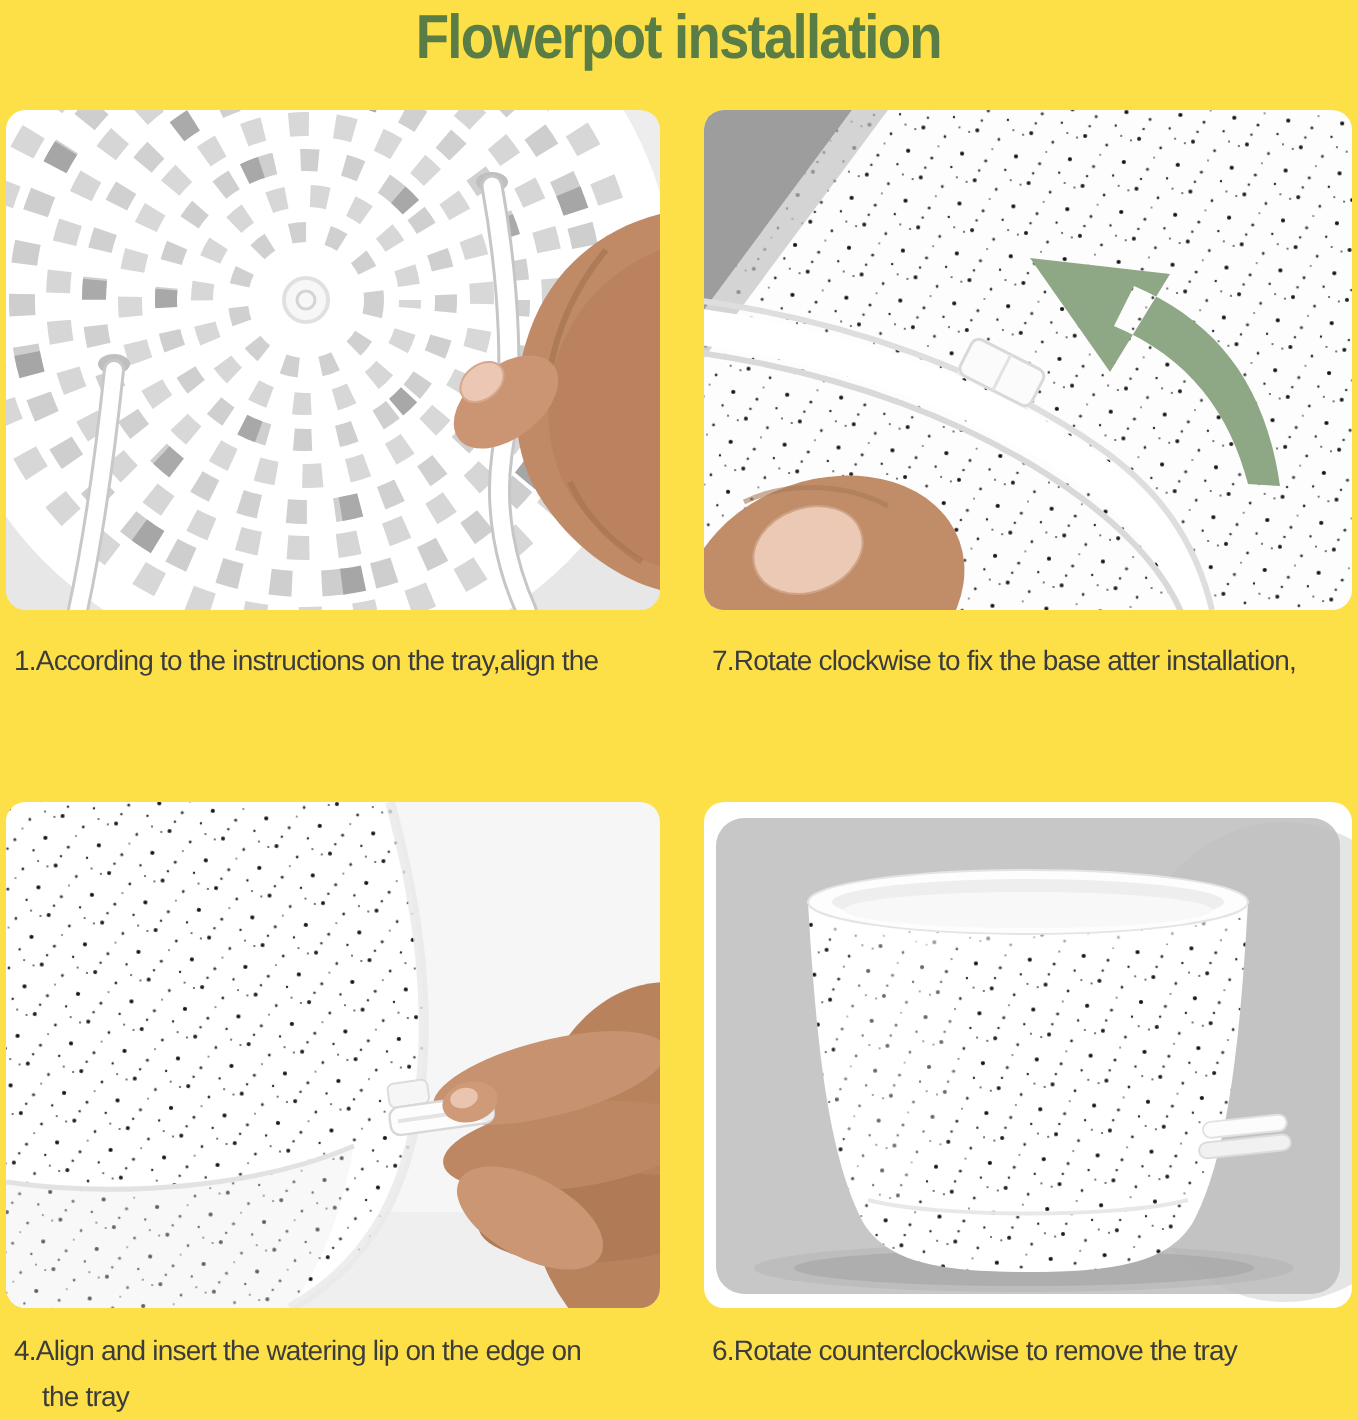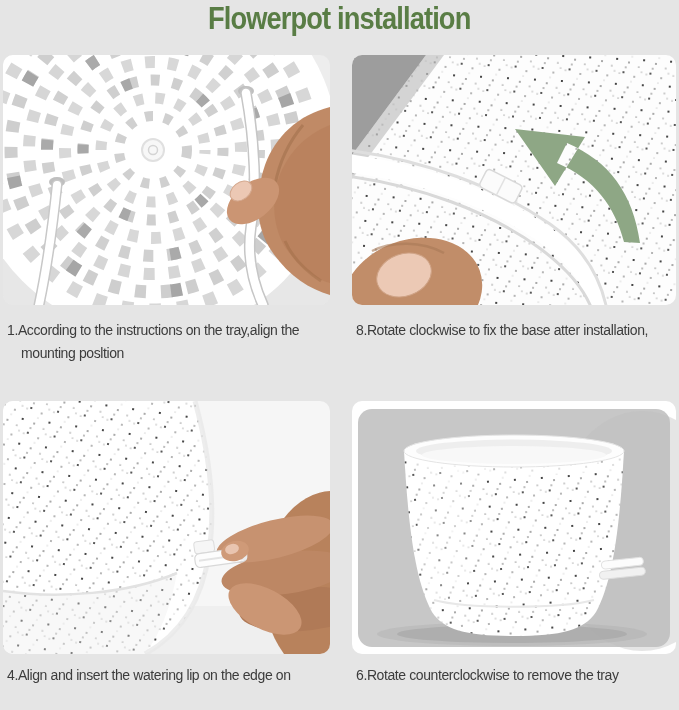--- a/index.html
+++ b/index.html
@@ -1,16 +1,16 @@
 <!DOCTYPE html>
 <html><head>
 <meta charset="utf-8">
 <style>
   html,body{margin:0;padding:0;background:#ffffff;}
-  .page{width:679px;height:710px;background:#e5e5e5;overflow:hidden;position:relative;
+  .page{width:679px;height:710px;background:#fde047;overflow:hidden;position:relative;
         font-family:"Liberation Sans","DejaVu Sans",sans-serif;}
   .title-wrap{height:55px;text-align:center;}
   .title{display:inline-block;margin:0;padding-top:1px;font-size:31px;font-weight:bold;
          letter-spacing:-1px;transform:scaleX(0.88);transform-origin:center top;white-space:nowrap;}
   .grid{display:grid;grid-template-columns:327px 324px;column-gap:22px;margin:0 3px;}
   .photo{width:100%;height:250px;border-radius:10px;overflow:hidden;position:relative;margin:0;}
   .photo.row2{height:253px;}
   .photo svg{display:block;}
   .cap{margin-top:14px;height:82px;font-size:14px;letter-spacing:-0.4px;line-height:23px;
        padding-left:4px;box-sizing:border-box;}
@@ -106,25 +106,24 @@
         <g>
           <ellipse cx="60" cy="240" rx="72" ry="55" transform="rotate(-20 60 240)" fill="#c18d69"></ellipse>
           <ellipse cx="52" cy="220" rx="28" ry="21" transform="rotate(-20 52 220)" fill="#ecc9b5" stroke="#cfa386" stroke-width="1"></ellipse>
           <path d="M20,196 C40,186 70,186 92,198" stroke="#a87a57" stroke-width="2.5" fill="none" opacity="0.6"></path>
         </g>
       </svg>
     </figure>
 
     <div class="cap">
       <div class="ln1">1.According to the instructions on the tray,align the</div>
-      <div class="ln2">mounting posltion</div>
     </div>
 
     <div class="cap">
-      <div class="ln1">8.Rotate clockwise to fix the base atter installation,</div>
+      <div class="ln1">7.Rotate clockwise to fix the base atter installation,</div>
     </div>
 
     <figure class="photo row2">
       <svg width="327" height="253" viewBox="0 0 327 253">
         <defs>
           <pattern id="speck3" width="27" height="25" patternUnits="userSpaceOnUse" patternTransform="rotate(8)">
             <circle cx="2" cy="3" r="1" fill="#1f1f1f"></circle>
               <circle cx="13" cy="7" r="0.7" fill="#333333"></circle>
             <circle cx="22" cy="15" r="1.05" fill="#161616"></circle>
               <circle cx="7" cy="18" r="0.8" fill="#3d3d3d"></circle>
@@ -202,20 +201,21 @@
         </g>
         <g transform="rotate(-6 272 168)">
           <rect x="250" y="158" width="42" height="8" rx="4" fill="#fcfcfc" stroke="#e2e2e2" stroke-width="1"></rect>
           <rect x="247" y="168" width="46" height="8" rx="4" fill="#f1f1f1" stroke="#dcdcdc" stroke-width="1"></rect>
         </g>
       </svg>
     </figure>
 
     <div class="cap last">
       <div class="ln1">4.Align and insert the watering lip on the edge on</div>
+      <div class="ln2">the tray</div>
     </div>
 
     <div class="cap last">
       <div class="ln1">6.Rotate counterclockwise to remove the tray</div>
       <div class="ln2"></div>
     </div>
 
   </div>
 </div>
 

